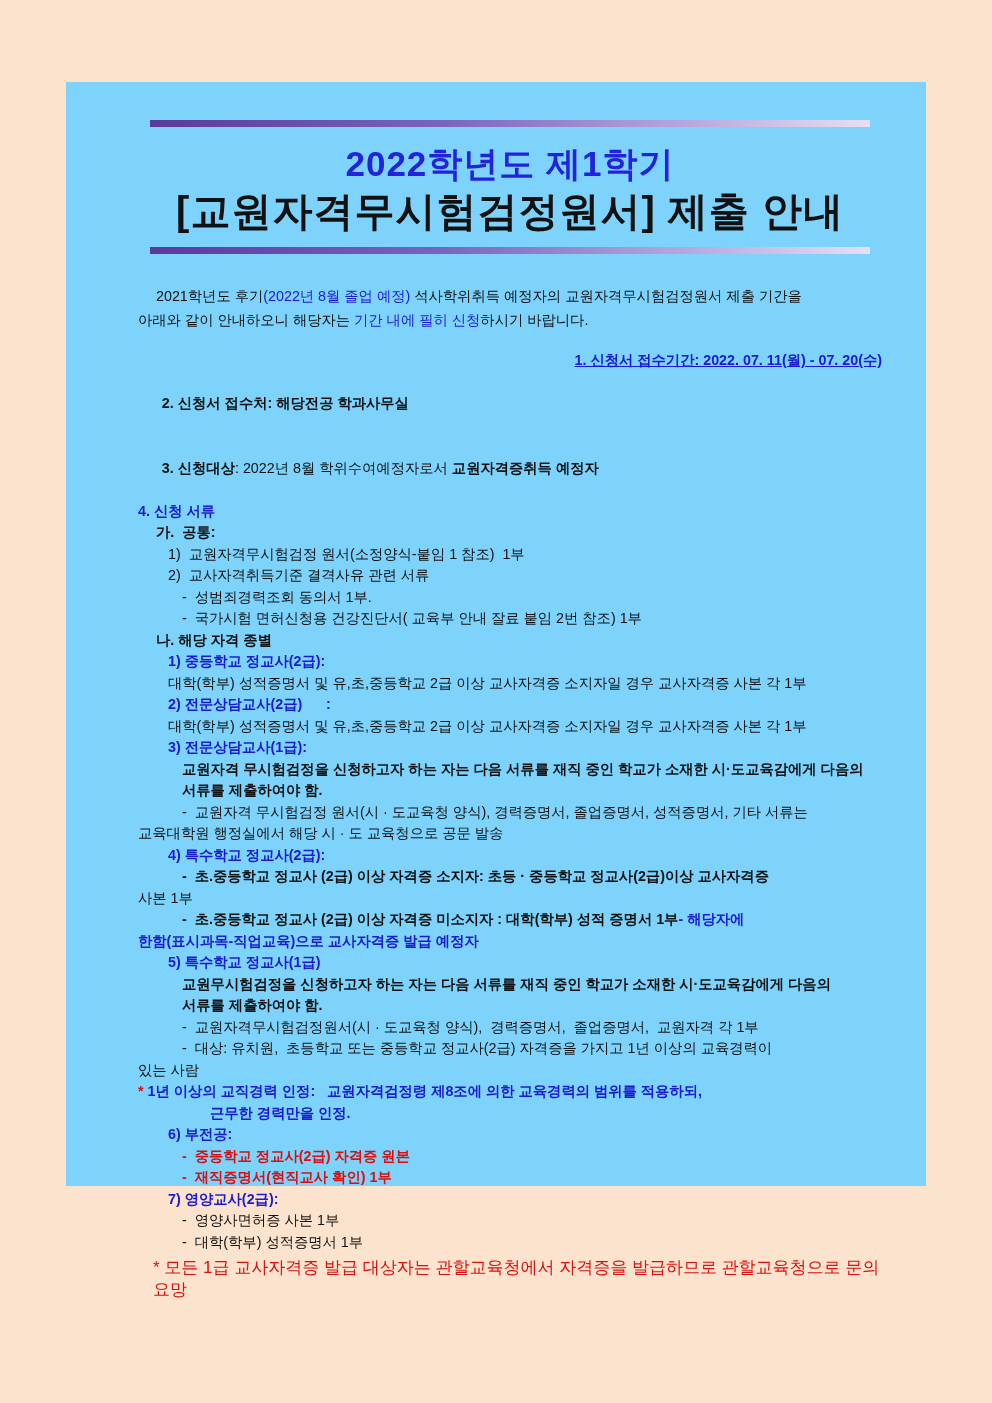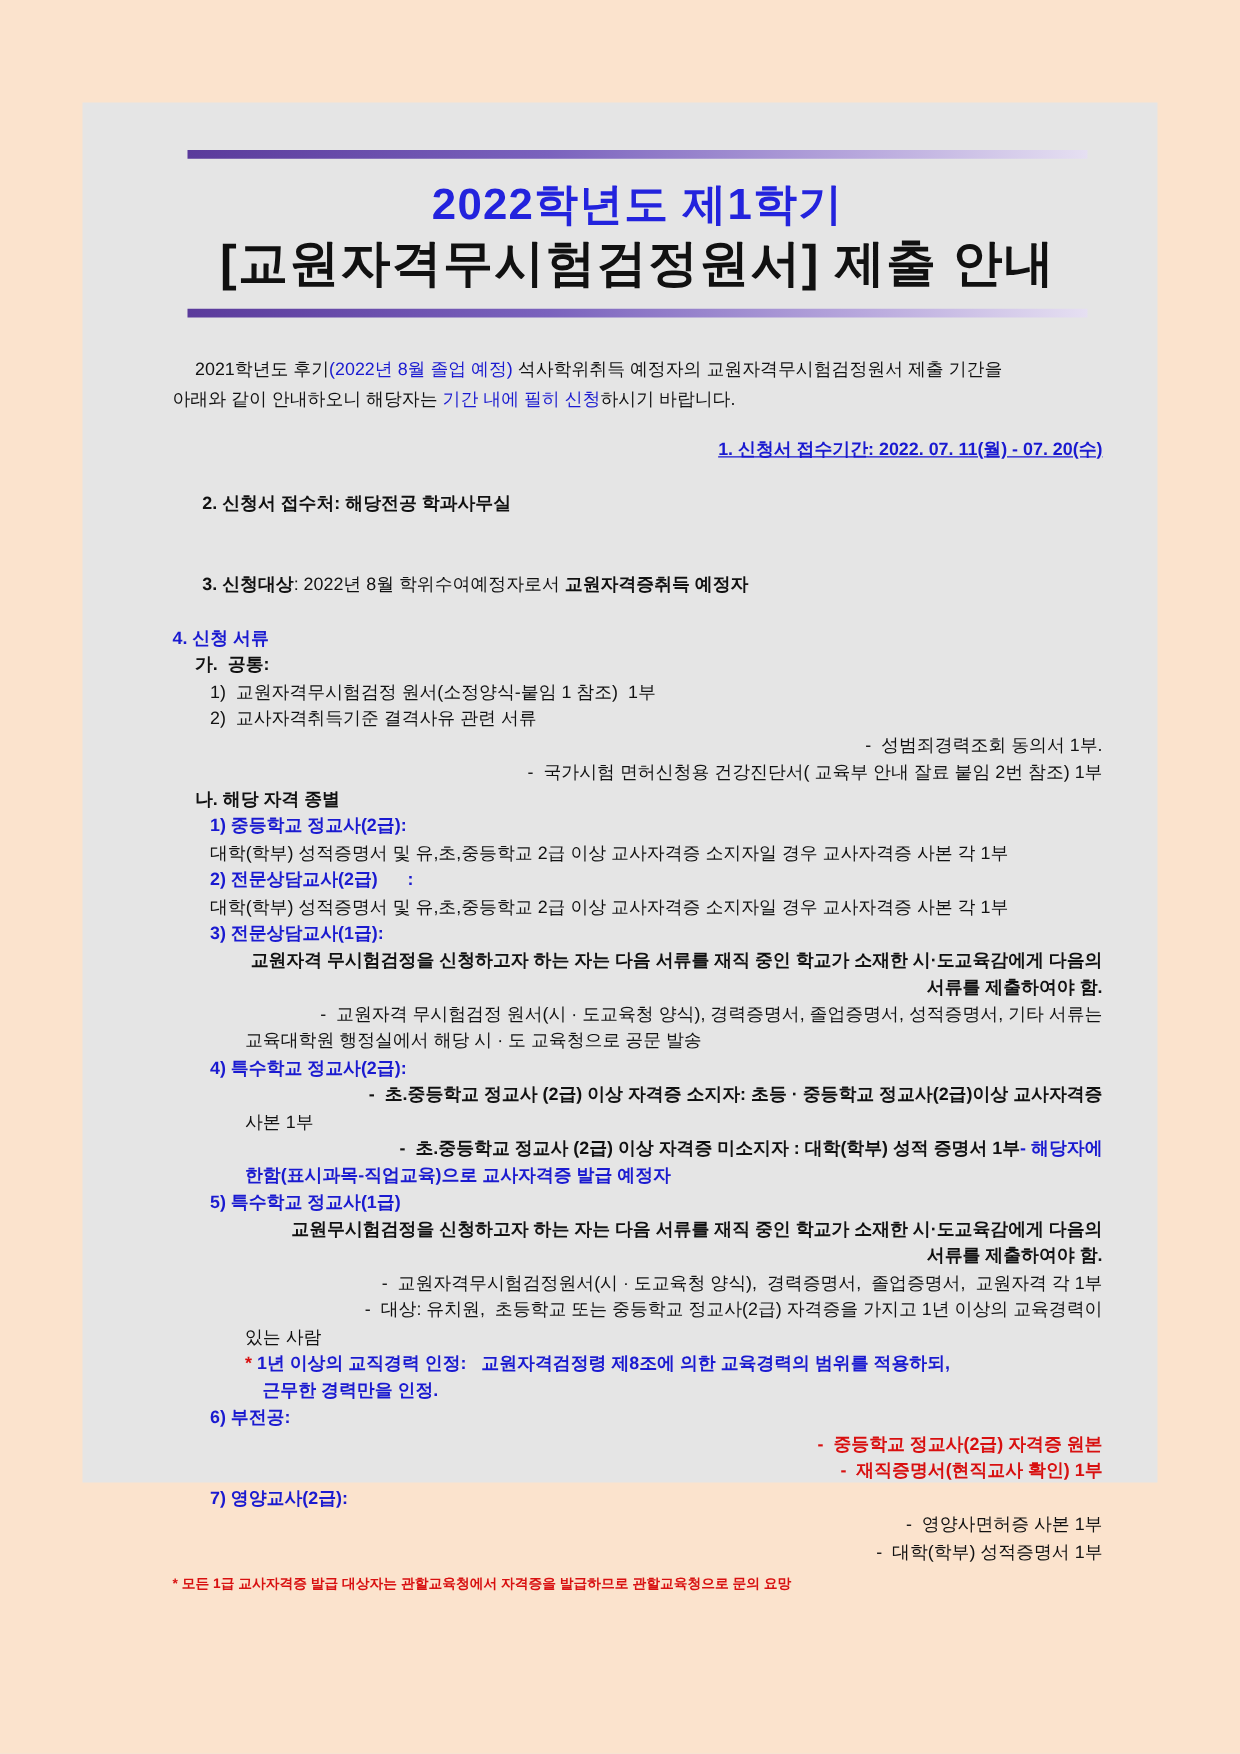--- a/index.html
+++ b/index.html
@@ -12,21 +12,21 @@
     background: #fbe3cd;
     font-family: "Liberation Sans", sans-serif;
     overflow: hidden;
   }
   .page {
     position: absolute;
     left: 66px;
     top: 82px;
     width: 860px;
     height: 1104px;
-    background: #e5e5e5;
+    background: #7dd3fc;
     box-sizing: border-box;
     padding-left: 28px;
   }
   .title-block {
     margin: 38px 56px 0 56px;
     border-top: 7px solid;
     border-image: linear-gradient(to right, #5a3a9b 0%, #7a62bd 40%, #b8a8dd 75%, #e6e0f2 100%) 1;
     border-bottom: 7px solid;
     padding: 14px 0 12px 0;
   }
@@ -59,29 +59,29 @@
   .b { font-weight: bold; }
   .blue { color: #1a1ad0; }
   .blue-b { color: #1a1ad0; font-weight: normal; }
   .red { color: #d81010; }
   .red-b { color: #d81010; font-weight: bold; }
   .ul { text-decoration: underline; text-align: right; }
   .row { white-space: pre-wrap; }
   .l0 { margin-left: 0; }
   .l1 { margin-left: 18px; }
   .l2 { margin-left: 30px; }
-  .l3 { margin-left: 44px; text-align: right; }
-  .l4 { margin-left: 58px; }
+  .l3 { margin-left: 44px; }
+  .l4 { }
   .l5 { margin-left: 72px; }
   .footnote {
     margin-top: 4px;
-    margin-left: 0px;
+    margin-left: 15px;
     color: #d81010;
-    font-weight: bold;
-    font-size: 11px;
+    font-weight: normal;
+    font-size: 17px;
   }
 </style>
 </head>
 <body>
 
 <div class="page">
 
   <div class="title-block">
     <div class="title-line1">2022학년도 제1학기</div>
     <div class="title-line2">[교원자격무시험검정원서] 제출 안내</div>

